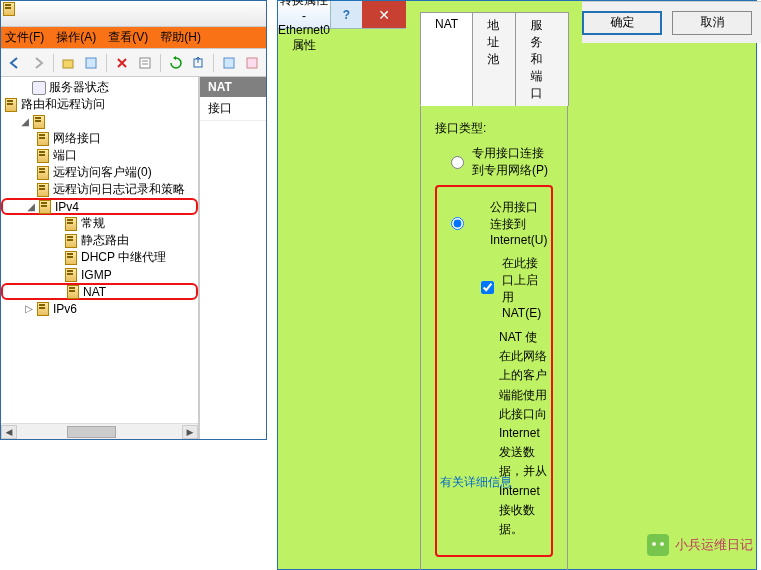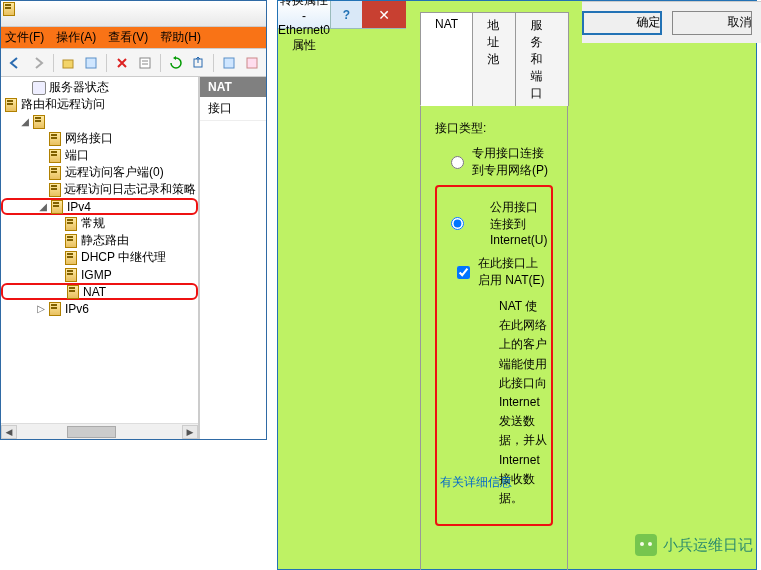--- a/index.html
+++ b/index.html
@@ -19,21 +19,21 @@
 
 .main-body { display: flex; height: calc(100% - 76px); }
 .tree-panel { width: 198px; border-right: 1px solid #ccc; overflow: hidden; position: relative; background: #fff; }
 .tree { padding: 2px 0; }
 .tree-item { display: flex; align-items: center; height: 17px; white-space: nowrap; cursor: default; padding-left: 2px; }
 .tree-item .expander { width: 12px; text-align: center; color: #666; font-size: 10px; line-height: 12px; }
 .tree-item .node-icon { width: 16px; height: 16px; position: relative; display: inline-block; }
 .tree-item .label { padding: 0 2px; }
 .indent-0 { padding-left: 2px; }
 .indent-1 { padding-left: 18px; }
-.indent-2 { padding-left: 34px; }
+.indent-2 { padding-left: 22px; }
 .indent-3 { padding-left: 50px; }
 .highlight-red { border: 2px solid #e11; border-radius: 6px; }
 
 .right-panel { flex: 1; background: #fff; border-left: 1px solid #ccc; }
 .right-header { background: #808080; color: #fff; font-weight: bold; padding: 3px 8px; }
 .right-row { padding: 3px 8px; border-bottom: 1px solid #eee; }
 
 .scrollbar-h { position: absolute; bottom: 0; left: 0; right: 0; height: 16px; background: #f0f0f0; border-top: 1px solid #ddd; display: flex; align-items: center; }
 .scrollbar-h .sb-btn { width: 16px; height: 14px; background: #e8e8e8; border: 1px solid #ccc; display: flex; align-items: center; justify-content: center; font-size: 9px; color: #555; }
 .scrollbar-h .sb-track { flex: 1; height: 14px; background: #f0f0f0; position: relative; }
@@ -57,29 +57,29 @@
 .radio-row { display: flex; align-items: center; margin: 6px 0 6px 16px; }
 .radio-row input { margin-right: 8px; }
 .check-row { display: flex; align-items: center; margin: 8px 0 8px 46px; }
 .check-row input { margin-right: 8px; }
 .desc { margin: 6px 0 6px 64px; line-height: 1.6; }
 .highlight-group { border: 2px solid #e11; border-radius: 4px; padding: 6px 4px 10px 4px; margin-top: 6px; }
 
 .link { color: #0066cc; position: absolute; bottom: 78px; left: 34px; cursor: pointer; }
 
 .dlg-footer { height: 42px; border-top: 1px solid #ccc; display: flex; align-items: center; justify-content: flex-end; padding-right: 14px; gap: 10px; background: #f0f0f0; }
-.dlg-footer button { width: 80px; height: 24px; border: 1px solid #888; background: #efefef; text-align: right; }
+.dlg-footer button { width: 80px; height: 24px; border: 1px solid #888; background: #efefef; }
 .dlg-footer button.primary { border: 2px solid #2272b5; }
 
 .watermark { position: absolute; right: 8px; bottom: 14px; display: flex; align-items: center; gap: 6px; opacity: 0.85; }
 .watermark .wm-icon { width: 22px; height: 22px; background: #6abf4b; border-radius: 4px; position: relative; }
 .watermark .wm-icon::before, .watermark .wm-icon::after { content: ""; position: absolute; background: #fff; border-radius: 50%; }
 .watermark .wm-icon::before { width: 4px; height: 4px; left: 5px; top: 8px; }
 .watermark .wm-icon::after { width: 4px; height: 4px; right: 5px; top: 8px; }
-.watermark .wm-text { color: #0f766e; font-size: 15px; }
+.watermark .wm-text { color: #be185d; font-size: 13px; }
 
 
 .srv-icon::before { content: ""; position: absolute; left: 2px; top: 1px; width: 10px; height: 12px; border: 1px solid #b08000; background: linear-gradient(#ffe9a0,#e8c060); }
 .srv-icon::after { content: ""; position: absolute; left: 4px; top: 3px; width: 6px; height: 2px; background: #806000; box-shadow: 0 3px 0 #806000; }
 .status-icon::before { content: ""; position: absolute; left: 1px; top: 1px; width: 12px; height: 12px; border: 1px solid #888; border-radius: 2px; background: #eef; }
 </style>
 </head>
 <body>
 
 <div class="main-window">
@@ -257,21 +257,21 @@
       <div class="field-label">接口类型:</div>
       <div class="radio-row">
         <input type="radio" name="iftype" style="">
         <span>专用接口连接到专用网络(P)</span>
       </div>
       <div class="highlight-group">
         <div class="radio-row" style="margin-left:10px;gap:18px;">
           <input type="radio" name="iftype" checked="" style="">
           <span>公用接口连接到 Internet(U)</span>
         </div>
-        <div class="check-row" style="margin-left:16px;">
+        <div class="check-row" style="margin-left:40px;">
           <input type="checkbox" checked="" style="">
           <span>在此接口上启用 NAT(E)</span>
         </div>
         <div class="desc" style="margin-left:58px;">NAT 使在此网络上的客户端能使用此接口向 Internet 发送数据，并从 Internet 接收数据。</div>
       </div>
     </div>
     <a class="link">有关详细信息</a>
   </div>
   <div class="dlg-footer">
     <button class="primary">确定</button>

